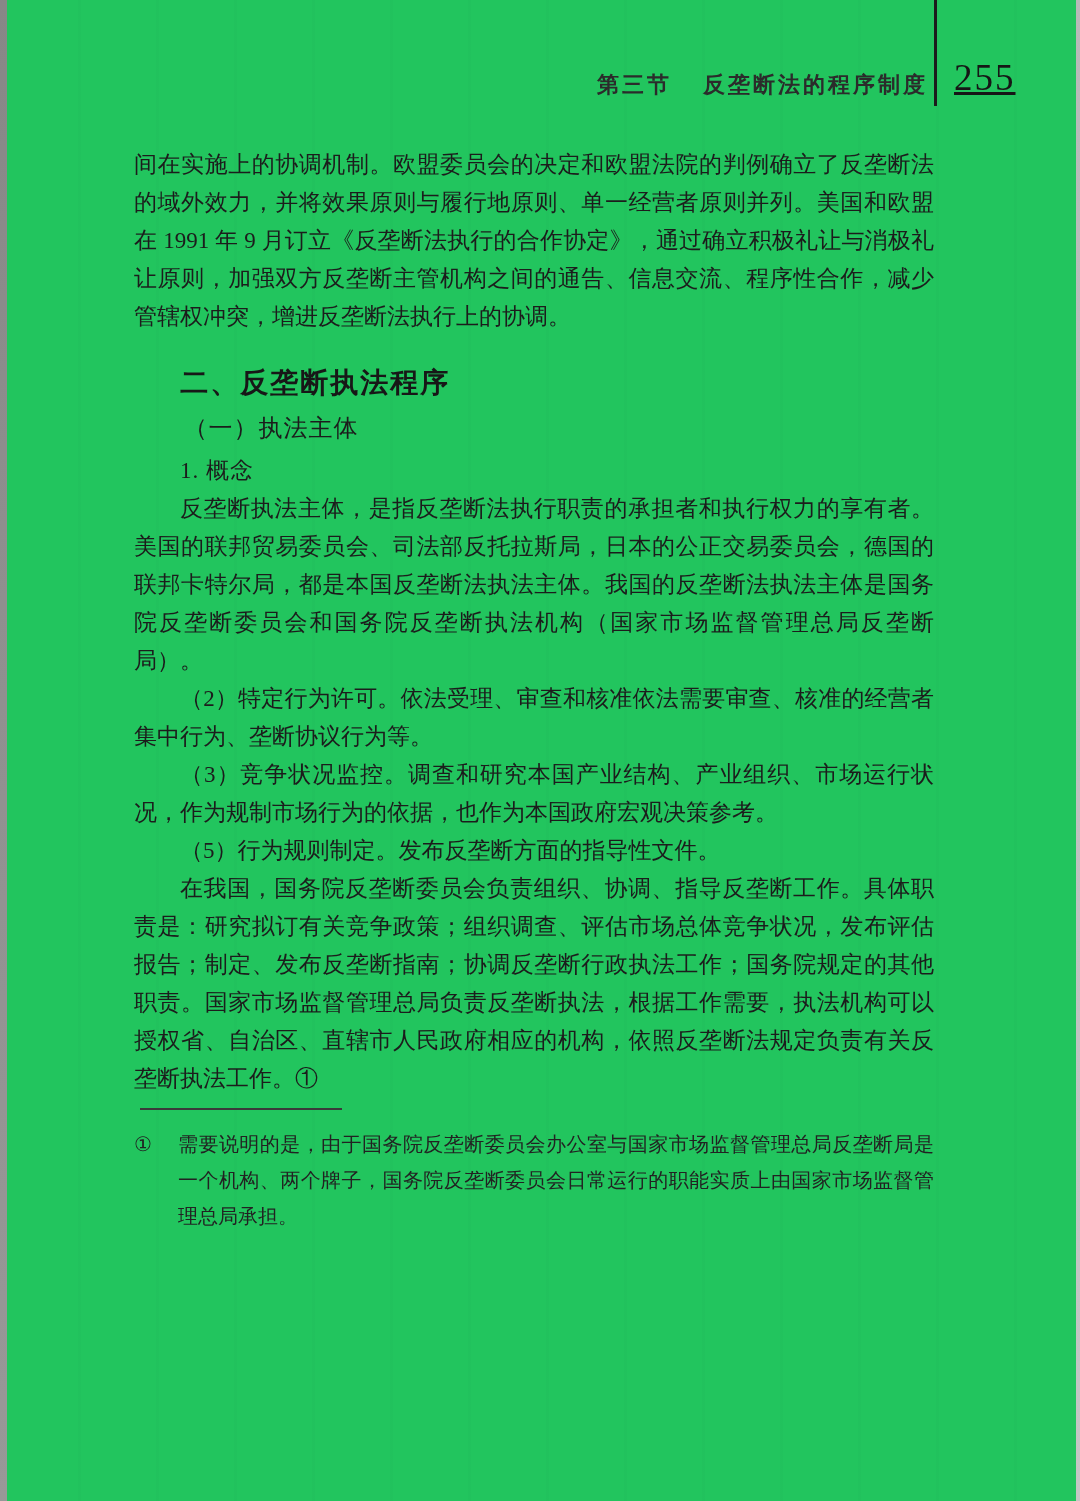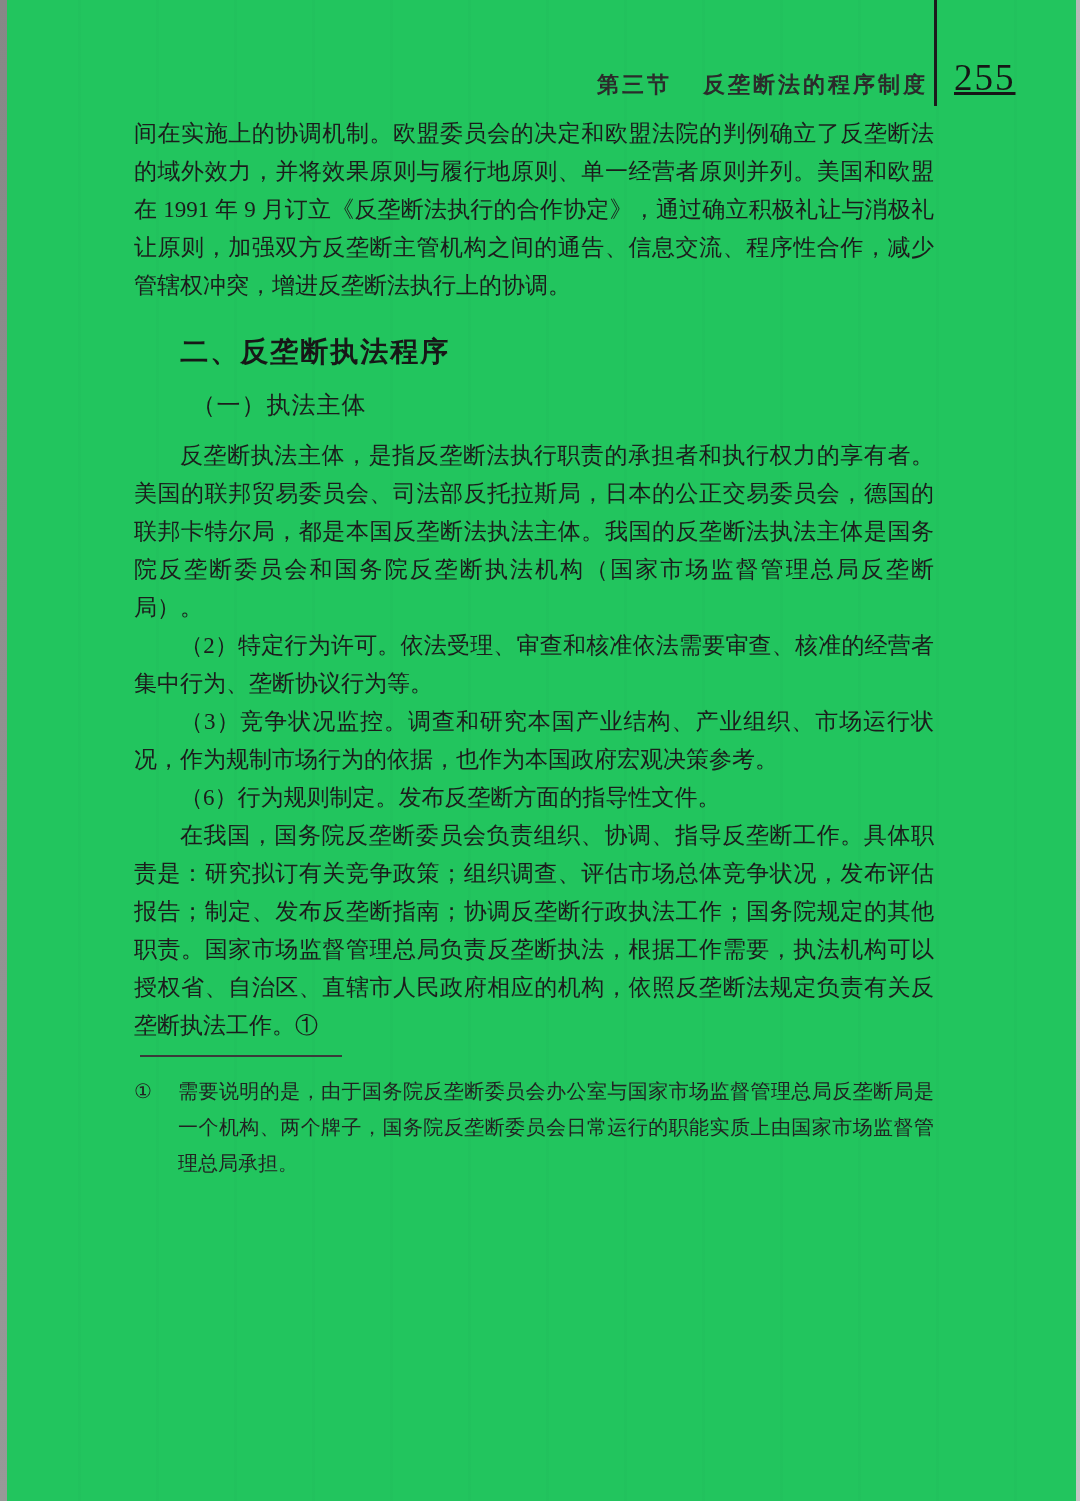--- a/index.html
+++ b/index.html
@@ -65,21 +65,21 @@
     top: 56px;
     font-size: 37px;
     letter-spacing: 2px;
     color: #161616;
     text-decoration: underline;
   }
   
   .content {
     position: absolute;
     left: 134px;
-    top: 115px;
+    top: 146px;
     width: 800px;
     font-size: 23px;
     line-height: 38px;
     text-align: justify;
     text-justify: inter-character;
     color: #1c1c1c;
   }
   .content p { margin: 0; }
   .para { text-indent: 2em; }
   .para-noindent { text-indent: 0; }
@@ -87,21 +87,21 @@
     margin: 26px 0 2px 0;
     font-family: "Liberation Sans", "DejaVu Sans", sans-serif;
     font-weight: 700;
     font-size: 28px;
     line-height: 42px;
     letter-spacing: 2px;
     text-indent: 1.65em;
     color: #171717;
   }
   .h-sub {
-    margin: 12px;
+    margin: 4px;
     font-size: 24px;
     line-height: 40px;
     font-weight: 400;
     letter-spacing: 1px;
     text-indent: 1.9em;
   }
   .h-item {
     margin: 0;
     line-height: 38px;
     letter-spacing: 1px;
@@ -148,30 +148,31 @@
 
   <main class="content">
 
     <p class="para-noindent">间在实施上的协调机制。欧盟委员会的决定和欧盟法院的判例确立了反垄断法的域外效力，并将效果原则与履行地原则、单一经营者原则并列。美国和欧盟在 1991 年 9 月订立《反垄断法执行的合作协定》，通过确立积极礼让与消极礼让原则，加强双方反垄断主管机构之间的通告、信息交流、程序性合作，减少管辖权冲突，增进反垄断法执行上的协调。</p>
 
 
     <h2 class="h-section">二、反垄断执法程序</h2>
 
     <h3 class="h-sub">（一）执法主体</h3>
 
+    <p class="h-item">1. 概念</p>
 
     <p class="para">反垄断执法主体，是指反垄断法执行职责的承担者和执行权力的享有者。美国的联邦贸易委员会、司法部反托拉斯局，日本的公正交易委员会，德国的联邦卡特尔局，都是本国反垄断法执法主体。我国的反垄断法执法主体是国务院反垄断委员会和国务院反垄断执法机构（国家市场监督管理总局反垄断局）。</p>
 
 
     <p class="para">（2）特定行为许可。依法受理、审查和核准依法需要审查、核准的经营者集中行为、垄断协议行为等。</p>
 
 
     <p class="para">（3）竞争状况监控。调查和研究本国产业结构、产业组织、市场运行状况，作为规制市场行为的依据，也作为本国政府宏观决策参考。</p>
 
-    <p class="para">（6）行为规则制定。发布反垄断方面的指导性文件。</p>
+    <p class="para">（5）行为规则制定。发布反垄断方面的指导性文件。</p>
 
     <p class="para">在我国，国务院反垄断委员会负责组织、协调、指导反垄断工作。具体职责是：研究拟订有关竞争政策；组织调查、评估市场总体竞争状况，发布评估报告；制定、发布反垄断指南；协调反垄断行政执法工作；国务院规定的其他职责。国家市场监督管理总局负责反垄断执法，根据工作需要，执法机构可以授权省、自治区、直辖市人民政府相应的机构，依照反垄断法规定负责有关反垄断执法工作。①</p>
 
     <div class="footnote-area">
       <div class="footnote-rule"></div>
       <div class="footnote">
         <span class="fn-marker">①</span>
         <span class="fn-text">需要说明的是，由于国务院反垄断委员会办公室与国家市场监督管理总局反垄断局是一个机构、两个牌子，国务院反垄断委员会日常运行的职能实质上由国家市场监督管理总局承担。</span>
       </div>
     </div>

